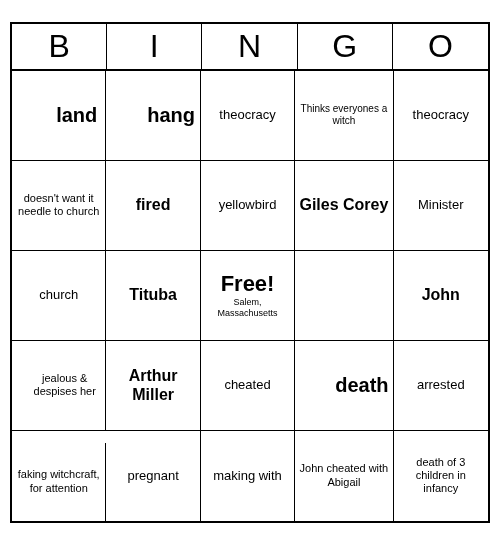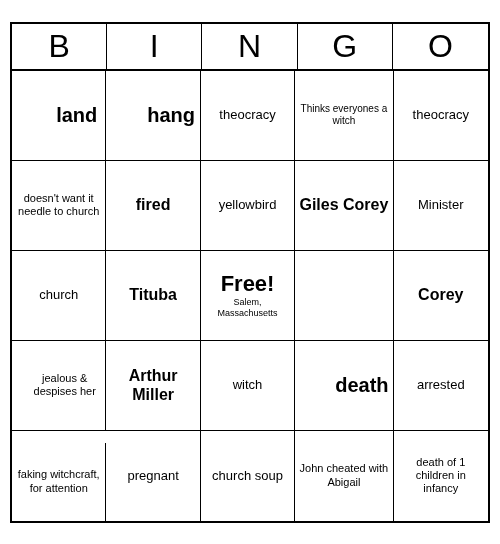--- a/index.html
+++ b/index.html
@@ -132,48 +132,48 @@
         <span>Tituba</span>
       </div>
     <div class="bingo-cell">
       <div>
         <div style="font-size:22px;font-weight:bold;">Free!</div>
         <div style="font-size:9px;">Salem, Massachusetts</div>
       </div>
     </div>
     <div class="bingo-cell"></div>
     <div class="bingo-cell medium-text">
-        <span>Corey</span>
+        <span>John</span>
       </div>
 
     <div class="bingo-cell" style="font-size:11px;padding-left:16px;">
         <span>jealous &amp; despises her</span>
       </div>
     <div class="bingo-cell medium-text">
         <span>Arthur Miller</span>
       </div>
     <div class="bingo-cell">
-        <span>witch</span>
+        <span>cheated</span>
       </div>
     <div class="bingo-cell large-text">
         <span>death</span>
       </div>
     <div class="bingo-cell">
         <span>arrested</span>
       </div>
 
     <div class="bingo-cell" style="font-size:11px;margin-top:12px;">
         <span>faking witchcraft, for attention</span>
       </div>
     <div class="bingo-cell">
         <span>pregnant</span>
       </div>
     <div class="bingo-cell">
-        <span>church soup</span>
+        <span>making with</span>
       </div>
     <div class="bingo-cell" style="font-size:11px;justify-content:center;">
         <span>John cheated with Abigail</span>
       </div>
     <div class="bingo-cell" style="font-size:11px;">
-        <span>death of 1 children in infancy</span>
+        <span>death of 3 children in infancy</span>
       </div>
   </div>
 </div>
 
 </body></html>

